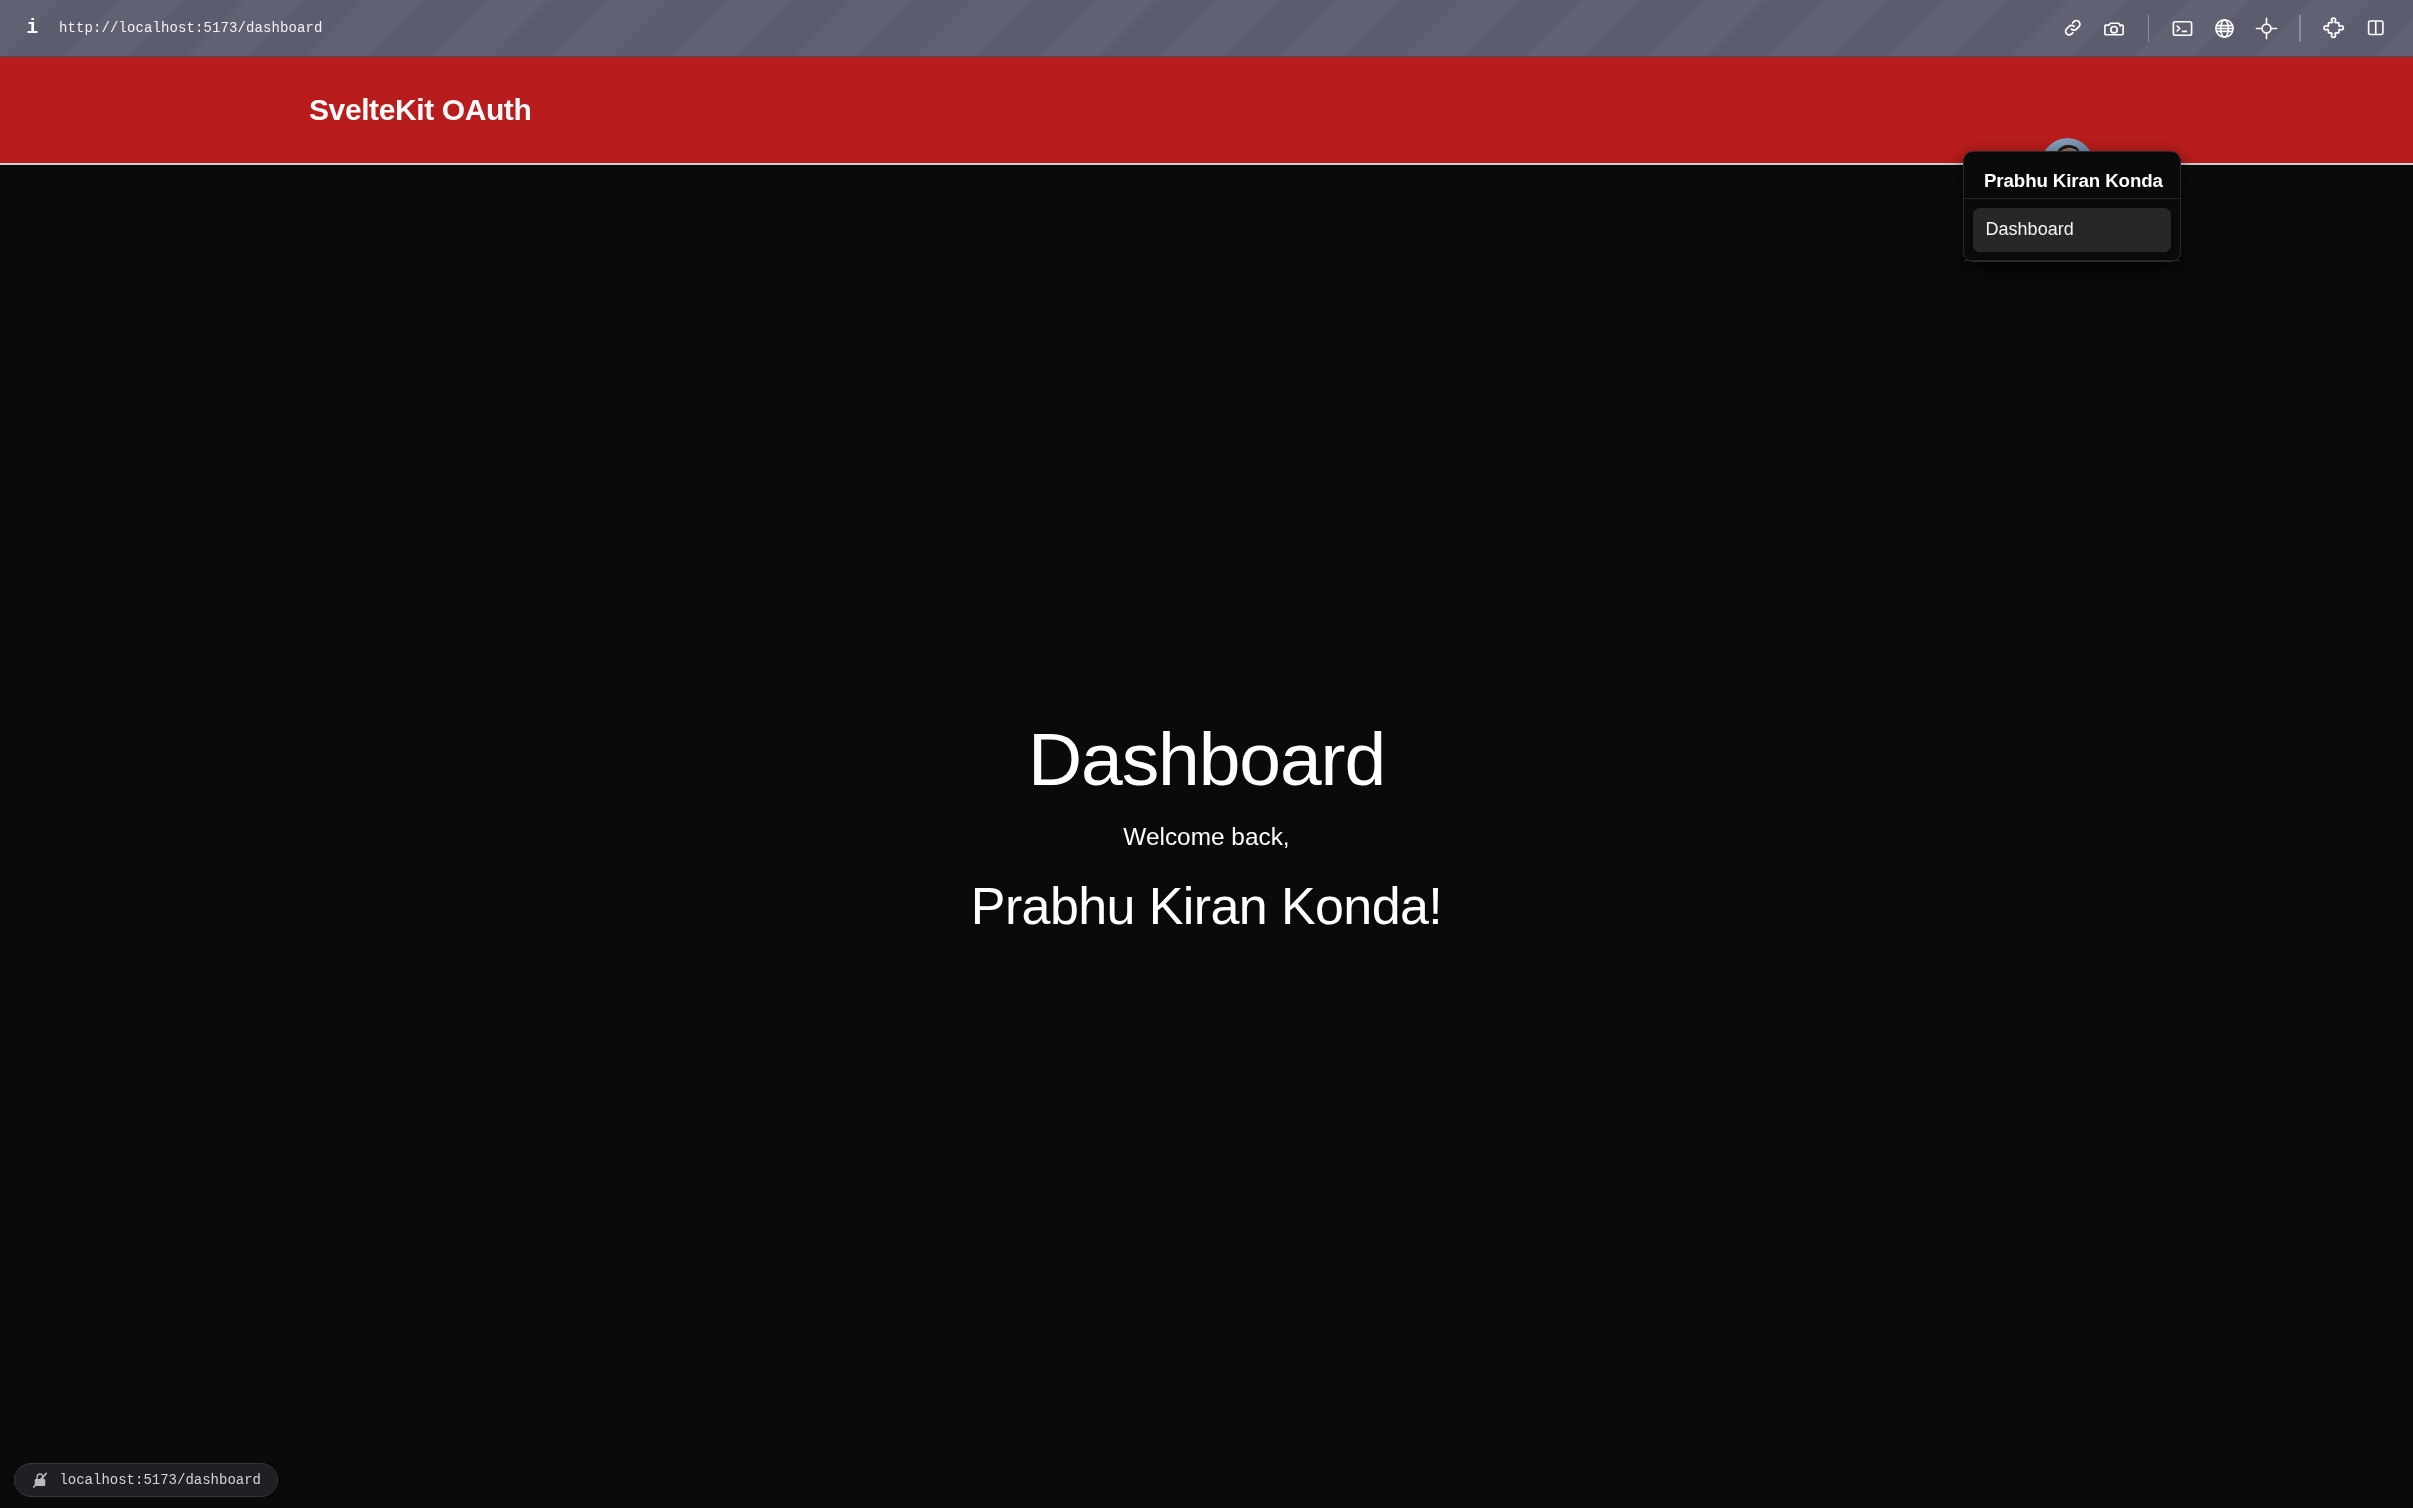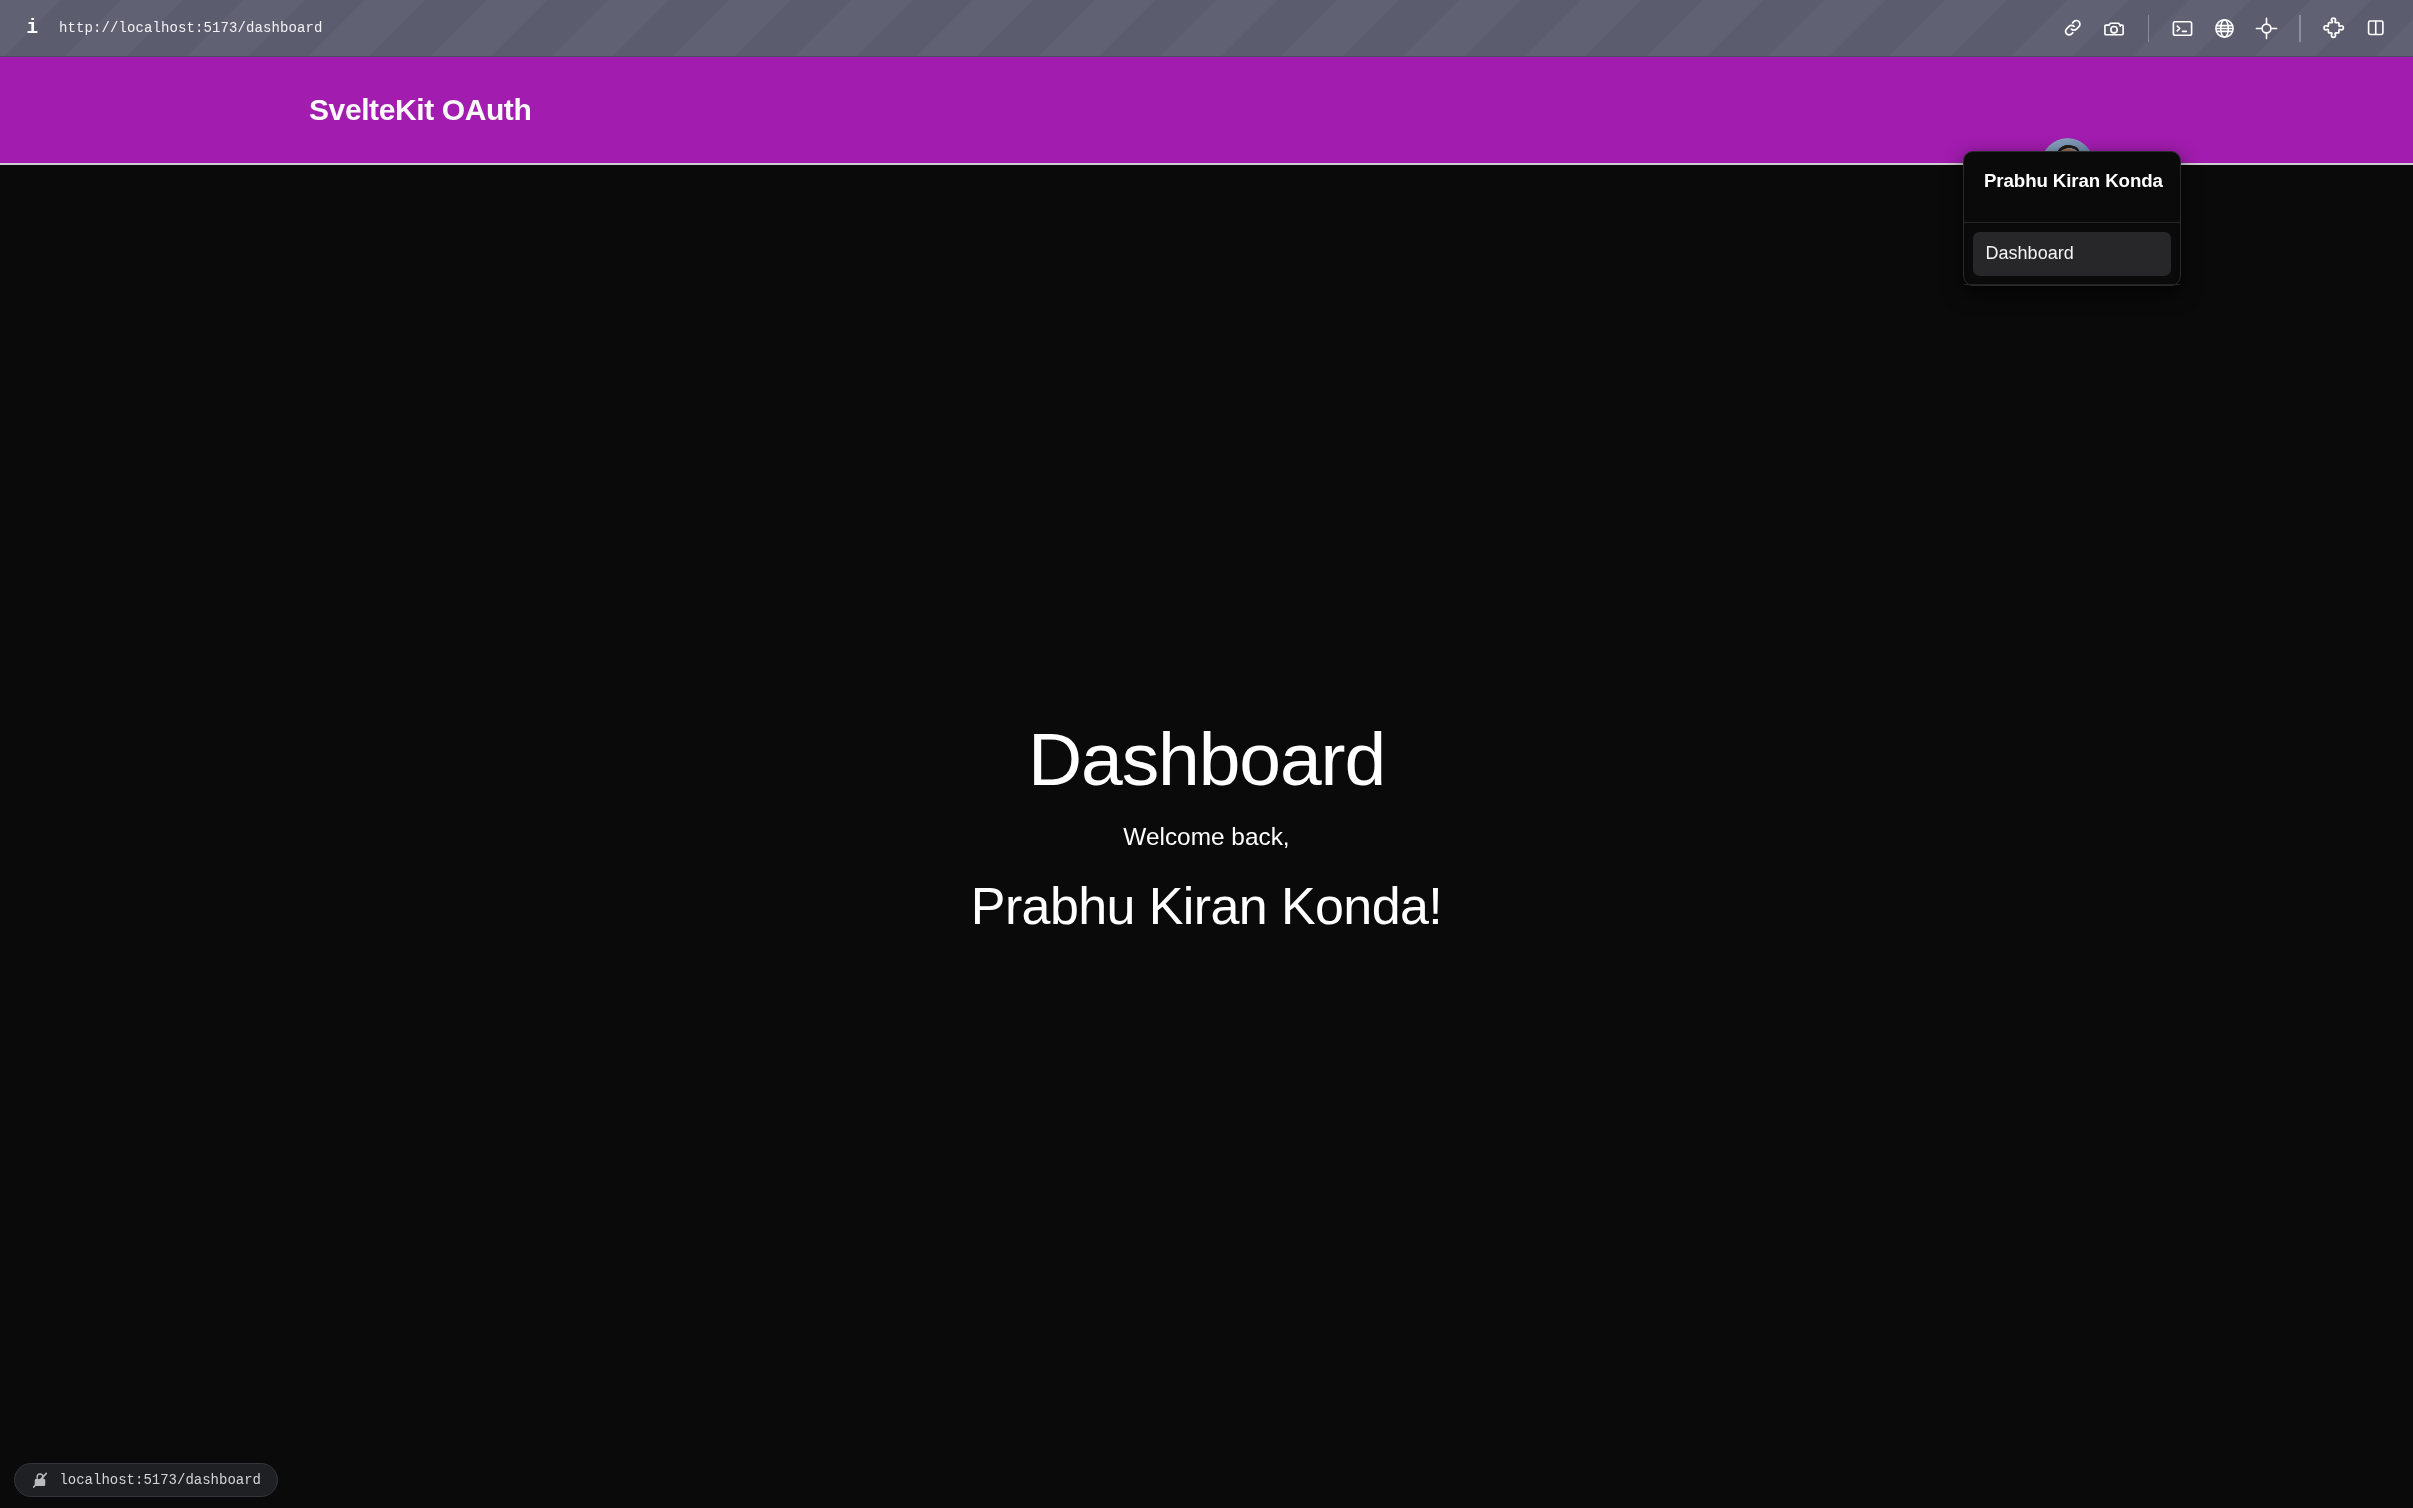--- a/index.html
+++ b/index.html
@@ -49,21 +49,21 @@
     color:#ffffff;
   }
   .tb-sep {
     width:1.4px; height:27px; background:#9a9cab; opacity:.75;
     margin:0 12.2px;
   }
 
   
   #site-header {
     position:absolute; left:0; top:57px; width:2413px; height:108px;
-    background:#a21caf;
+    background:#b91c1c;
     border-bottom:2.2px solid #cfcfcf;
   }
   #brand {
     position:absolute; left:309px; top:36px;
     color:#fafafa; font-size:30px; font-weight:bold;
     letter-spacing:-0.4px;
   }
   #avatar-button {
     position:absolute; left:2041px; top:81px;
     width:53px; height:53px; border-radius:50%;
@@ -75,21 +75,21 @@
   #user-menu {
     position:absolute; left:1963px; top:151px;
     width:218px;
     background:#0a0a0a;
     border:1.4px solid #2b2b2e;
     border-radius:10px;
     z-index:50;
     box-shadow:0 7.2px 18.7px rgba(0,0,0,.65);
   }
   #menu-name-row {
-    padding:18px 20px 30px 20px;
+    padding:18px 20px 6px 20px;
     border-bottom:1.4px solid #252528;
   }
   #menu-name {
     color:#ffffff; font-size:18.7px; font-weight:bold;
     white-space:nowrap; letter-spacing:-0.1px;
   }
   #menu-links {
     padding:8.6px 8.6px;
     border-bottom:1.4px solid #252528;
   }

